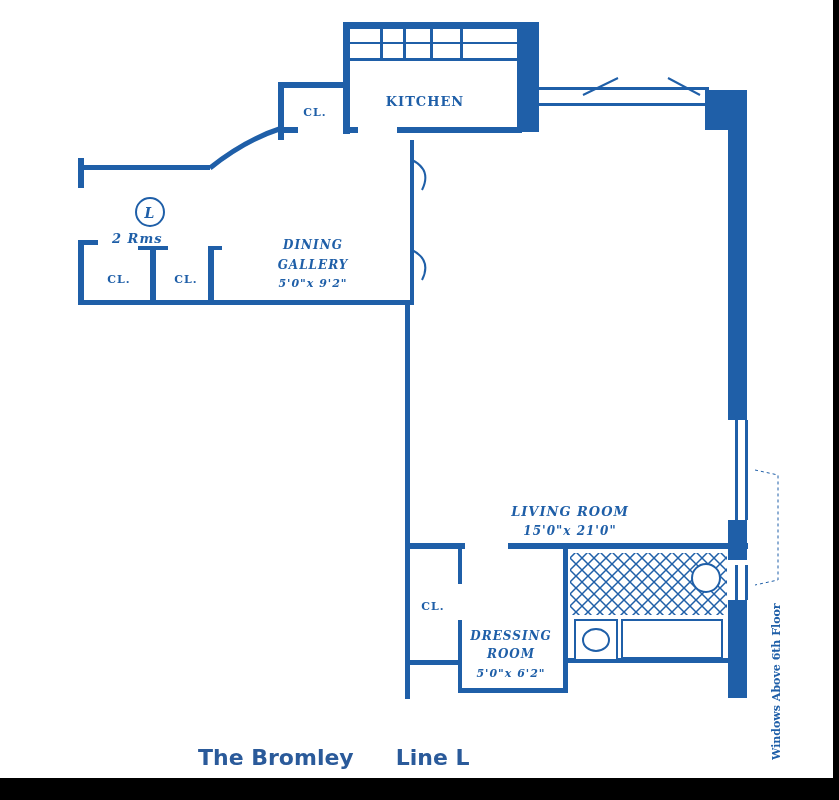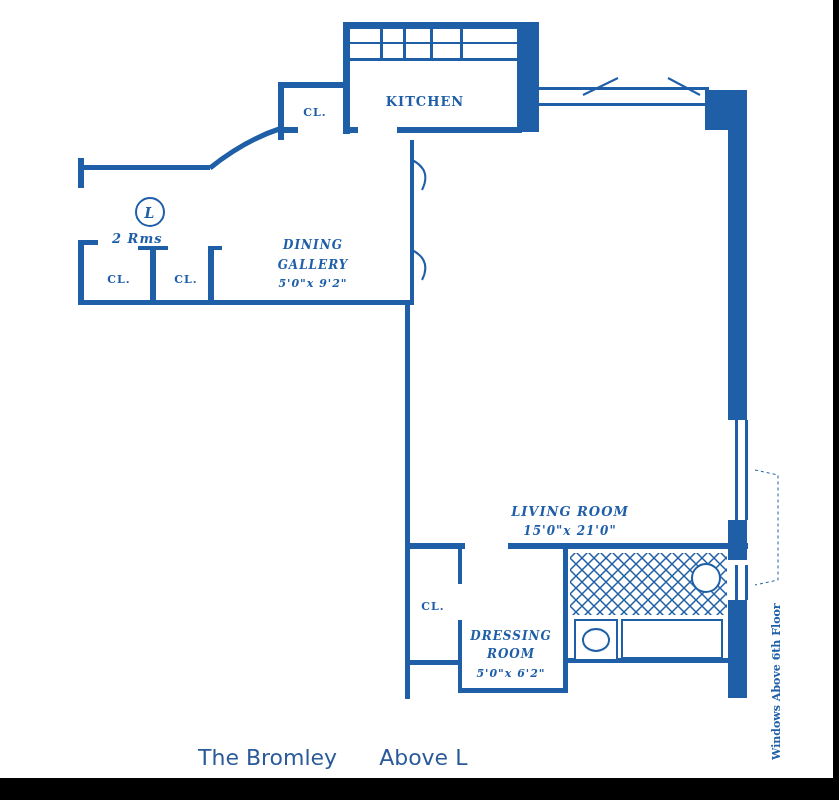--- a/index.html
+++ b/index.html
@@ -11,21 +11,21 @@
     }
     svg { position: absolute; left: 0; top: 0; }
     .lbl {
       font-family: "DejaVu Serif", serif; font-style: italic; font-weight: bold;
       fill: #1f5fa8; letter-spacing: 1px;
     }
     .lbl-up { font-style: normal; }
     .caption {
       position: absolute; top: 745px; left: 198px;
       font-family: "DejaVu Sans", sans-serif; font-size: 22px; color: #2a5a9a;
-      display: flex; gap: 42px; white-space: nowrap;
+      display: flex; gap: 42px; white-space: nowrap; font-weight: bold;
     }
     .side-note {
       position: absolute; left: 770px; top: 760px; transform-origin: 0 0; transform: rotate(-90deg);
       font-family: "DejaVu Serif", serif; font-size: 11px; font-weight: bold; color: #1f5fa8;
       white-space: nowrap;
     }
   </style>
 </head>
 <body>
 
@@ -130,15 +130,15 @@
     <text class="lbl lbl-up" x="433" y="610" font-size="11" text-anchor="middle">CL.</text>
     <text class="lbl" x="511" y="640" font-size="12" text-anchor="middle">DRESSING</text>
     <text class="lbl" x="511" y="658" font-size="12" text-anchor="middle">ROOM</text>
     <text class="lbl" x="511" y="677" font-size="11" text-anchor="middle">5'0"x 6'2"</text>
   </svg>
 
   <div class="side-note">Windows Above 6th Floor</div>
 
   <div class="caption">
     <span>The Bromley</span>
-    <span>Above L</span>
+    <span>Line L</span>
   </div>
 </div>
 
 </body></html>

